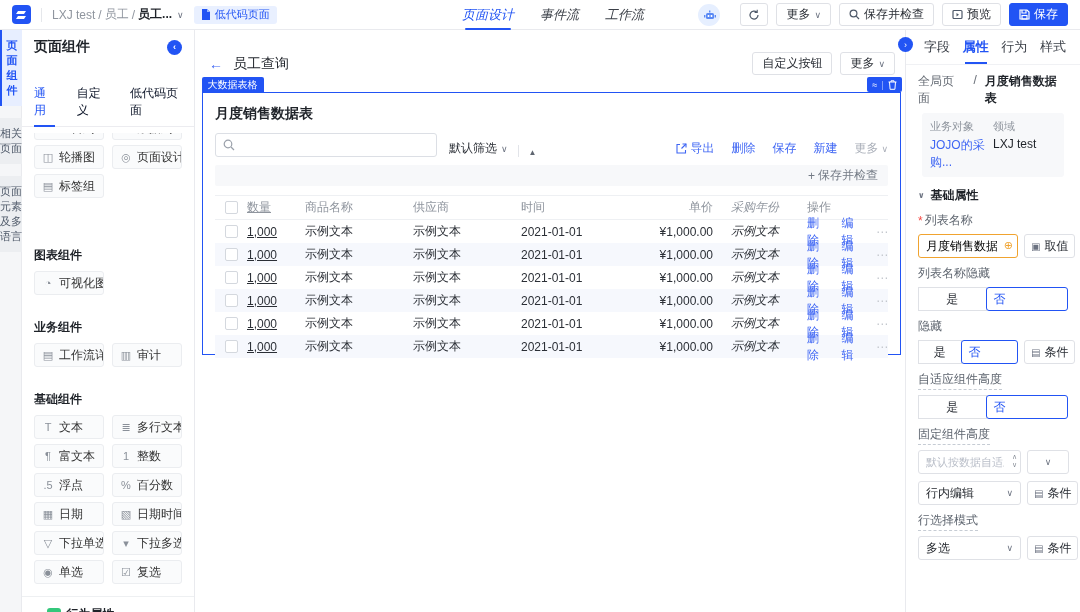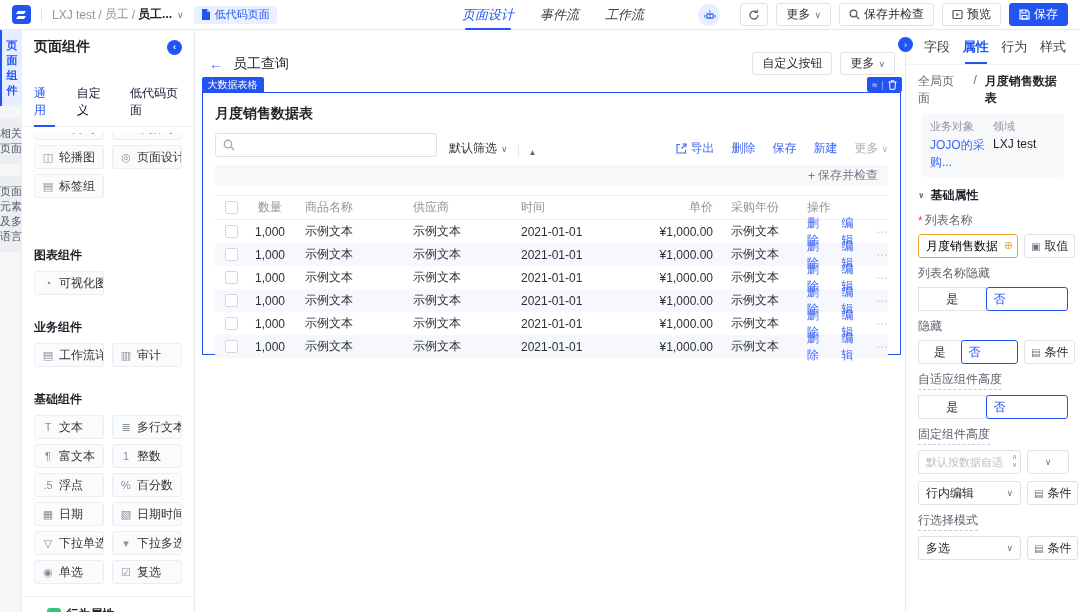--- a/index.html
+++ b/index.html
@@ -73,26 +73,26 @@
 .links{margin-left:auto;display:flex;align-items:center;gap:17px;}
 .lnk{color:var(--link);cursor:pointer;display:flex;align-items:center;gap:3px;}
 .lnk.dis{color:#a9aeb8;}
 .fbar{margin-top:8px;height:21px;background:#f7f8fa;border-radius:2px;display:flex;align-items:center;justify-content:flex-end;color:#737a85;padding:0 10px;gap:3px;cursor:pointer;}
 .thead,.trow{display:flex;align-items:center;}
 .thead{height:25px;border-top:1px solid #eef0f3;border-bottom:1px solid #eef0f3;color:var(--gray);margin-top:9px;}
 .trow{height:23px;color:#2b2f36;}
 .trow.alt{background:#f6f8fd;}
 .c-cb{width:32px;display:flex;justify-content:center;}
 .cb{width:13px;height:13px;border:1px solid #d4d8de;border-radius:2px;background:#fff;cursor:pointer;}
-.c-qty{width:46px;text-align:center;}
+.c-qty{width:46px;text-align:left;text-decoration:underline;}
 .c-name{width:120px;padding-left:12px;}
 .c-sup{width:108px;}
 .c-time{width:120px;}
 .c-price{width:72px;text-align:right;}
-.c-year{width:73px;padding-left:18px;}
+.c-year{width:73px;padding-left:18px;font-style:italic;}
 .c-ops{flex:1;display:flex;align-items:center;gap:16px;padding-left:21px;}
 .c-ops .lnk{gap:0;}
 .dots{color:#c3c7cd;cursor:pointer;}
 
 .panel{position:absolute;right:0;top:30px;bottom:0;width:175px;background:#fff;border-left:1px solid #e9eaee;z-index:7;}
 .pn-tabs{display:flex;justify-content:space-between;padding:8px 14px 0 18px;border-bottom:1px solid #f0f1f4;position:relative;}
 .pn-tab{font-size:13px;color:#3a3f47;padding-bottom:8px;cursor:pointer;position:relative;}
 .pn-tab.active{color:var(--blue);font-weight:700;}
 .pn-tab.active:after{content:"";position:absolute;left:2px;right:2px;bottom:0;height:2px;background:var(--blue);}
 .pn-circle{position:absolute;left:-8px;top:7px;}

